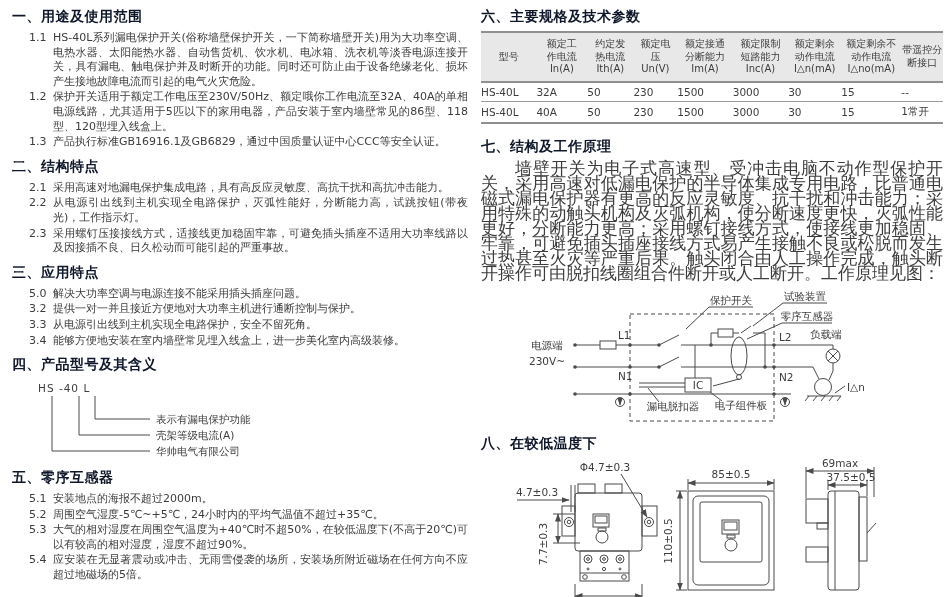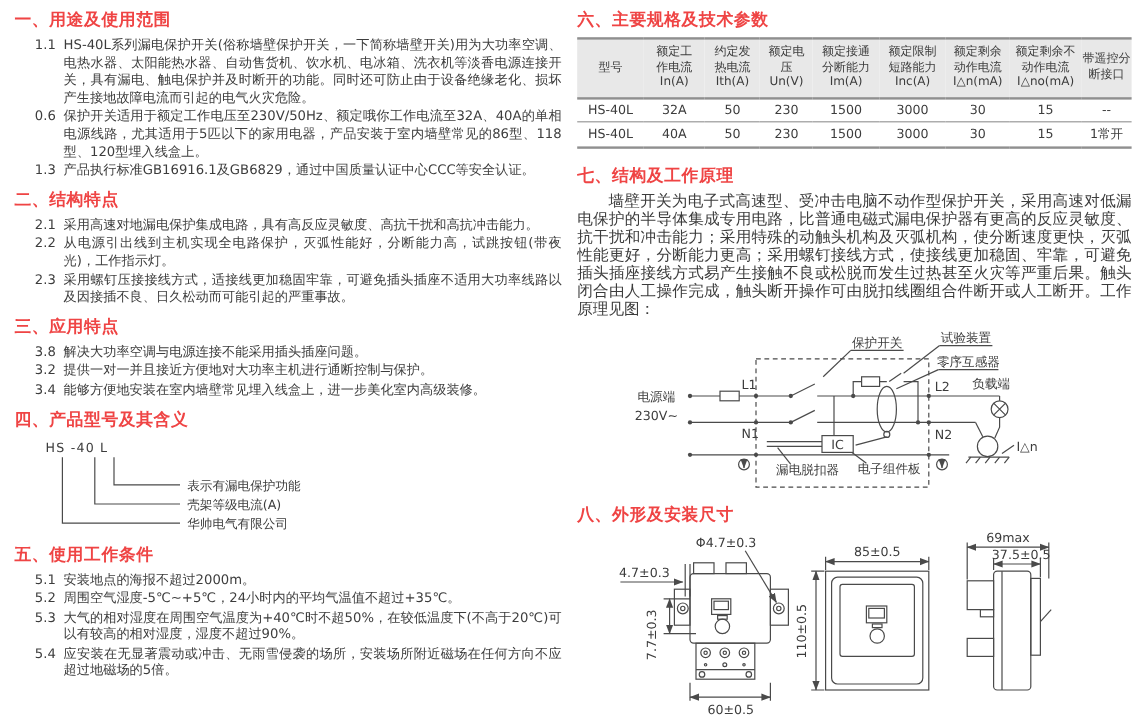--- a/index.html
+++ b/index.html
@@ -5,36 +5,36 @@
   html,body{margin:0;padding:0;}
   body{
     width:950px;height:597px;position:relative;overflow:hidden;
     background:#ffffff;color:#3c3c3c;
     font-family:"DejaVu Sans","Liberation Sans",sans-serif;
   }
   .col{position:absolute;top:0;}
   .col-left{left:12px;width:456px;}
   .col-right{left:481px;width:462px;}
   h2.sec{
-    color:#ef4444;font-size:14px;font-weight:bold;
+    color:#0f172a;font-size:14px;font-weight:bold;
     margin:8px 0 5px 0;letter-spacing:0.5px;
   }
   .items{margin:0;}
   .item{display:flex;font-size:11px;line-height:14.6px;margin:0 0 1px 17px;}
   .item .num{flex:0 0 24px;}
   .item .txt{flex:1;text-align:justify;}
-  .para{font-size:13px;line-height:15px;text-indent:2em;text-align:justify;margin:2px 0 0 0;}
+  .para{font-size:17px;line-height:15px;text-indent:2em;text-align:justify;margin:2px 0 0 0;}
   table.spec{width:100%;border-collapse:collapse;margin-top:5px;
     border-top:2px solid #8f8f8f;border-bottom:2px solid #8f8f8f;}
   table.spec th{
     background:#e8e8e8;font-weight:normal;font-size:10px;line-height:12.5px;
     padding:5px 0;border-bottom:2px solid #8f8f8f;white-space:pre-line;text-align:center;
   }
   table.spec td{
-    font-size:10.5px;text-align:center;padding:3px 0;border-bottom:1px solid #9a9a9a;
+    font-size:10.5px;text-align:left;padding:3px 0;border-bottom:1px solid #9a9a9a;
   }
   table.spec tr:last-child td{border-bottom:none;}
   svg{display:block;}
   svg text{font-size:10.5px;fill:#3c3c3c;}
   .dln{stroke:#4a4a4a;stroke-width:1;fill:none;}
   .dash{stroke:#4a4a4a;stroke-width:1;fill:none;stroke-dasharray:4 3;}
   .dot{fill:#4a4a4a;stroke:none;}
   .wbox{fill:#ffffff;stroke:#4a4a4a;stroke-width:1;}
 </style>
 </head>
@@ -42,21 +42,21 @@
 
 <div class="col col-left">
 
   <h2 class="sec">一、用途及使用范围</h2>
   <div class="items">
     <div class="item">
       <span class="num">1.1</span>
       <span class="txt">HS-40L系列漏电保护开关(俗称墙壁保护开关，一下简称墙壁开关)用为大功率空调、电热水器、太阳能热水器、自动售货机、饮水机、电冰箱、洗衣机等淡香电源连接开关，具有漏电、触电保护并及时断开的功能。同时还可防止由于设备绝缘老化、损坏产生接地故障电流而引起的电气火灾危险。</span>
     </div>
     <div class="item">
-      <span class="num">0.6</span>
+      <span class="num">1.2</span>
       <span class="txt">保护开关适用于额定工作电压至230V/50Hz、额定哦你工作电流至32A、40A的单相电源线路，尤其适用于5匹以下的家用电器，产品安装于室内墙壁常见的86型、118型、120型埋入线盒上。</span>
     </div>
     <div class="item">
       <span class="num">1.3</span>
       <span class="txt">产品执行标准GB16916.1及GB6829，通过中国质量认证中心CCC等安全认证。</span>
     </div>
   </div>
 
   <h2 class="sec">二、结构特点</h2>
   <div class="items">
@@ -70,45 +70,49 @@
     </div>
     <div class="item">
       <span class="num">2.3</span>
       <span class="txt">采用螺钉压接接线方式，适接线更加稳固牢靠，可避免插头插座不适用大功率线路以及因接插不良、日久松动而可能引起的严重事故。</span>
     </div>
   </div>
 
   <h2 class="sec">三、应用特点</h2>
   <div class="items">
     <div class="item">
-      <span class="num">3.8</span>
+      <span class="num">5.0</span>
       <span class="txt">解决大功率空调与电源连接不能采用插头插座问题。</span>
     </div>
     <div class="item">
       <span class="num">3.2</span>
       <span class="txt">提供一对一并且接近方便地对大功率主机进行通断控制与保护。</span>
+    </div>
+    <div class="item">
+      <span class="num">3.3</span>
+      <span class="txt">从电源引出线到主机实现全电路保护，安全不留死角。</span>
     </div>
     <div class="item">
       <span class="num">3.4</span>
       <span class="txt">能够方便地安装在室内墙壁常见埋入线盒上，进一步美化室内高级装修。</span>
     </div>
   </div>
 
   <h2 class="sec">四、产品型号及其含义</h2>
   <svg width="456" height="82" viewBox="0 0 456 82">
     <text x="26" y="13" font-size="12.5" letter-spacing="1">HS -40 L</text>
     <path class="dln" d="M83,17 V40 H138"></path>
     <path class="dln" d="M67,17 V56 H138"></path>
     <path class="dln" d="M40,17 V72 H138"></path>
     <text x="144" y="44">表示有漏电保护功能</text>
     <text x="144" y="60">壳架等级电流(A)</text>
     <text x="144" y="76">华帅电气有限公司</text>
   </svg>
 
-  <h2 class="sec">五、使用工作条件</h2>
+  <h2 class="sec">五、零序互感器</h2>
   <div class="items">
     <div class="item">
       <span class="num">5.1</span>
       <span class="txt">安装地点的海报不超过2000m。</span>
     </div>
     <div class="item">
       <span class="num">5.2</span>
       <span class="txt">周围空气湿度-5℃~+5℃，24小时内的平均气温值不超过+35℃。</span>
     </div>
     <div class="item">
@@ -288,21 +292,21 @@
     <path class="dln" d="M328,107 L324,112 M336,107 L332,112 M344,107 L340,112 M352,107 L348,112 M360,107 L356,112"></path>
     <path class="dln" d="M354,104 L364,97"></path>
     <text x="366" y="102">I△n</text>
 
     <text x="192" y="121" text-anchor="middle">漏电脱扣器</text>
     <path class="dln" d="M178,113 L167,99"></path>
     <text x="260" y="120" text-anchor="middle">电子组件板</text>
     <path class="dln" d="M241,112 L229,103"></path>
   </svg>
 
-  <h2 class="sec" style="margin-top:4px">八、外形及安装尺寸</h2>
+  <h2 class="sec" style="margin-top:4px">八、在较低温度下</h2>
 
   <svg width="462" height="178" viewBox="0 0 462 178">
 
     <g>
       <rect class="dln" x="97" y="26" width="17" height="9"></rect>
       <rect class="dln" x="124" y="26" width="17" height="9"></rect>
       <rect class="dln" x="94" y="35" width="67" height="58" rx="3"></rect>
       <rect class="dln" x="81" y="48" width="13" height="30"></rect>
       <rect class="dln" x="161" y="48" width="15" height="30"></rect>
       <circle class="dln" cx="88" cy="64" r="4.5"></circle>

